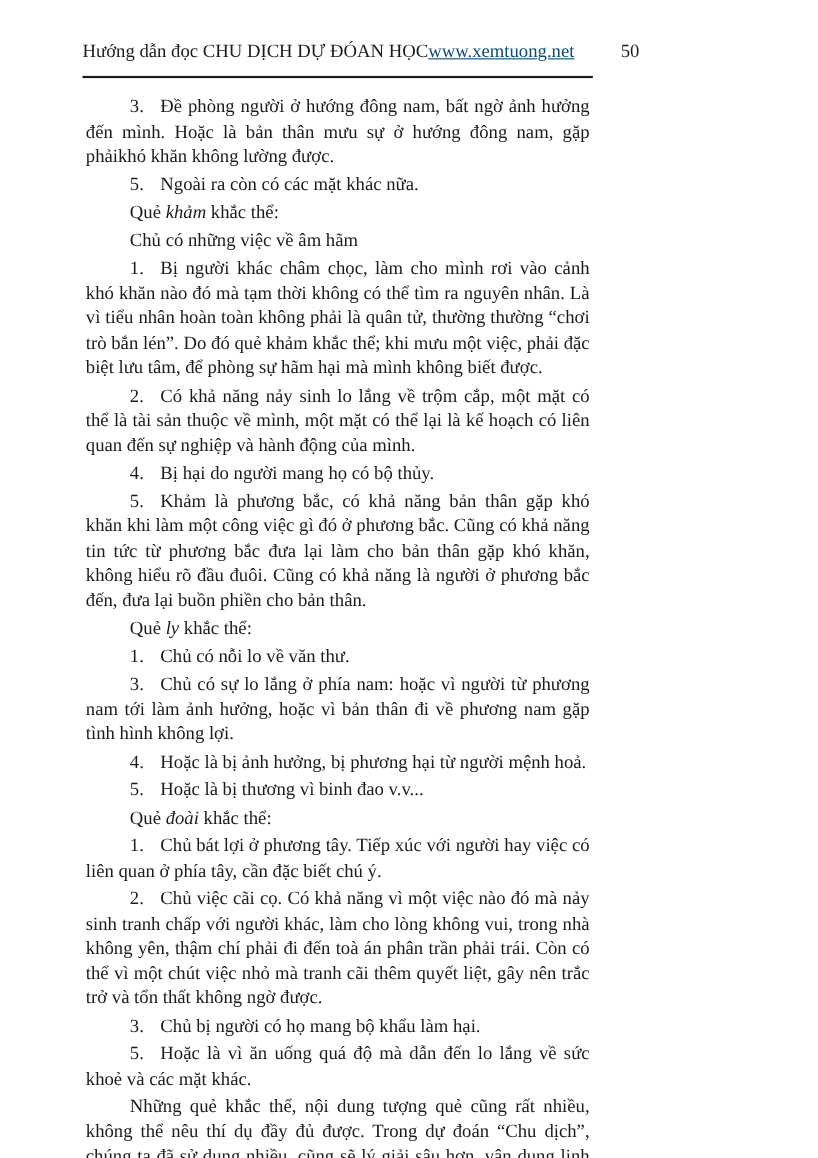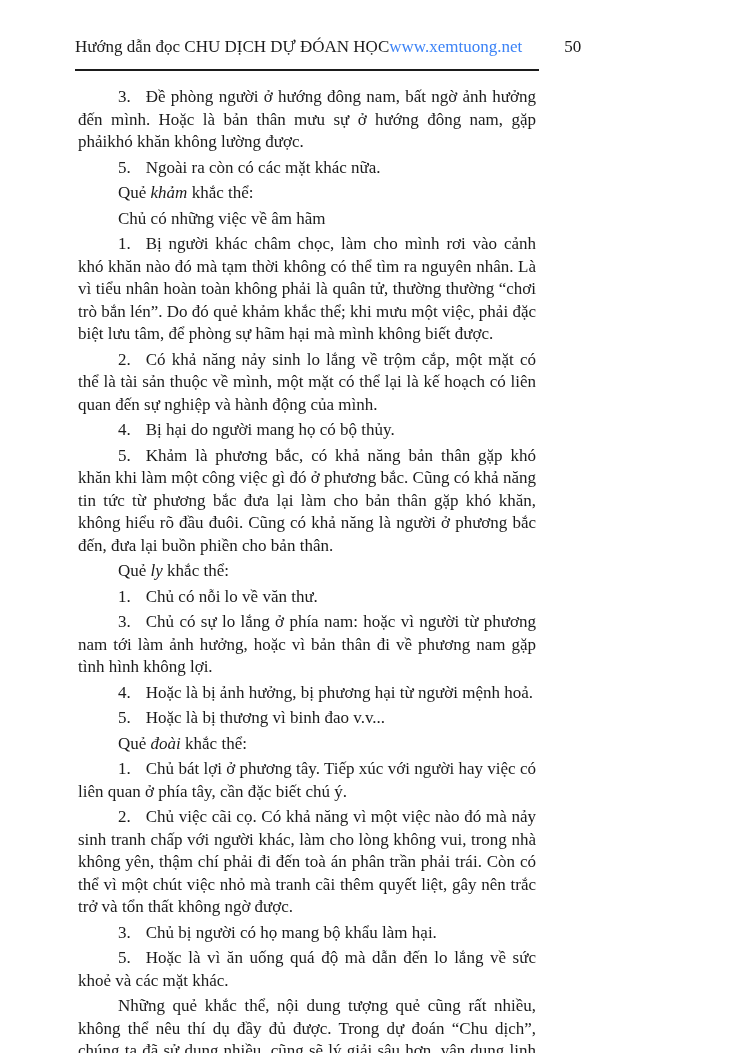--- a/index.html
+++ b/index.html
@@ -23,21 +23,22 @@
   
   .header {
     display: flex;
     align-items: baseline;
     font-size: 17px;
     line-height: 22px;
     white-space: nowrap;
   }
   .header .title { flex: 1 1 auto; }
   .header .site-link {
-    color: #3b82f6;
+    color: #0c4a6e;
+    text-decoration: underline;
     margin-right: 42px;
     cursor: pointer;
   }
   .header .page-num { }
   .header-rule {
     border: none;
     border-top: 2px solid #1b1b1b;
     margin: 11px 0 0 0;
   }
   

